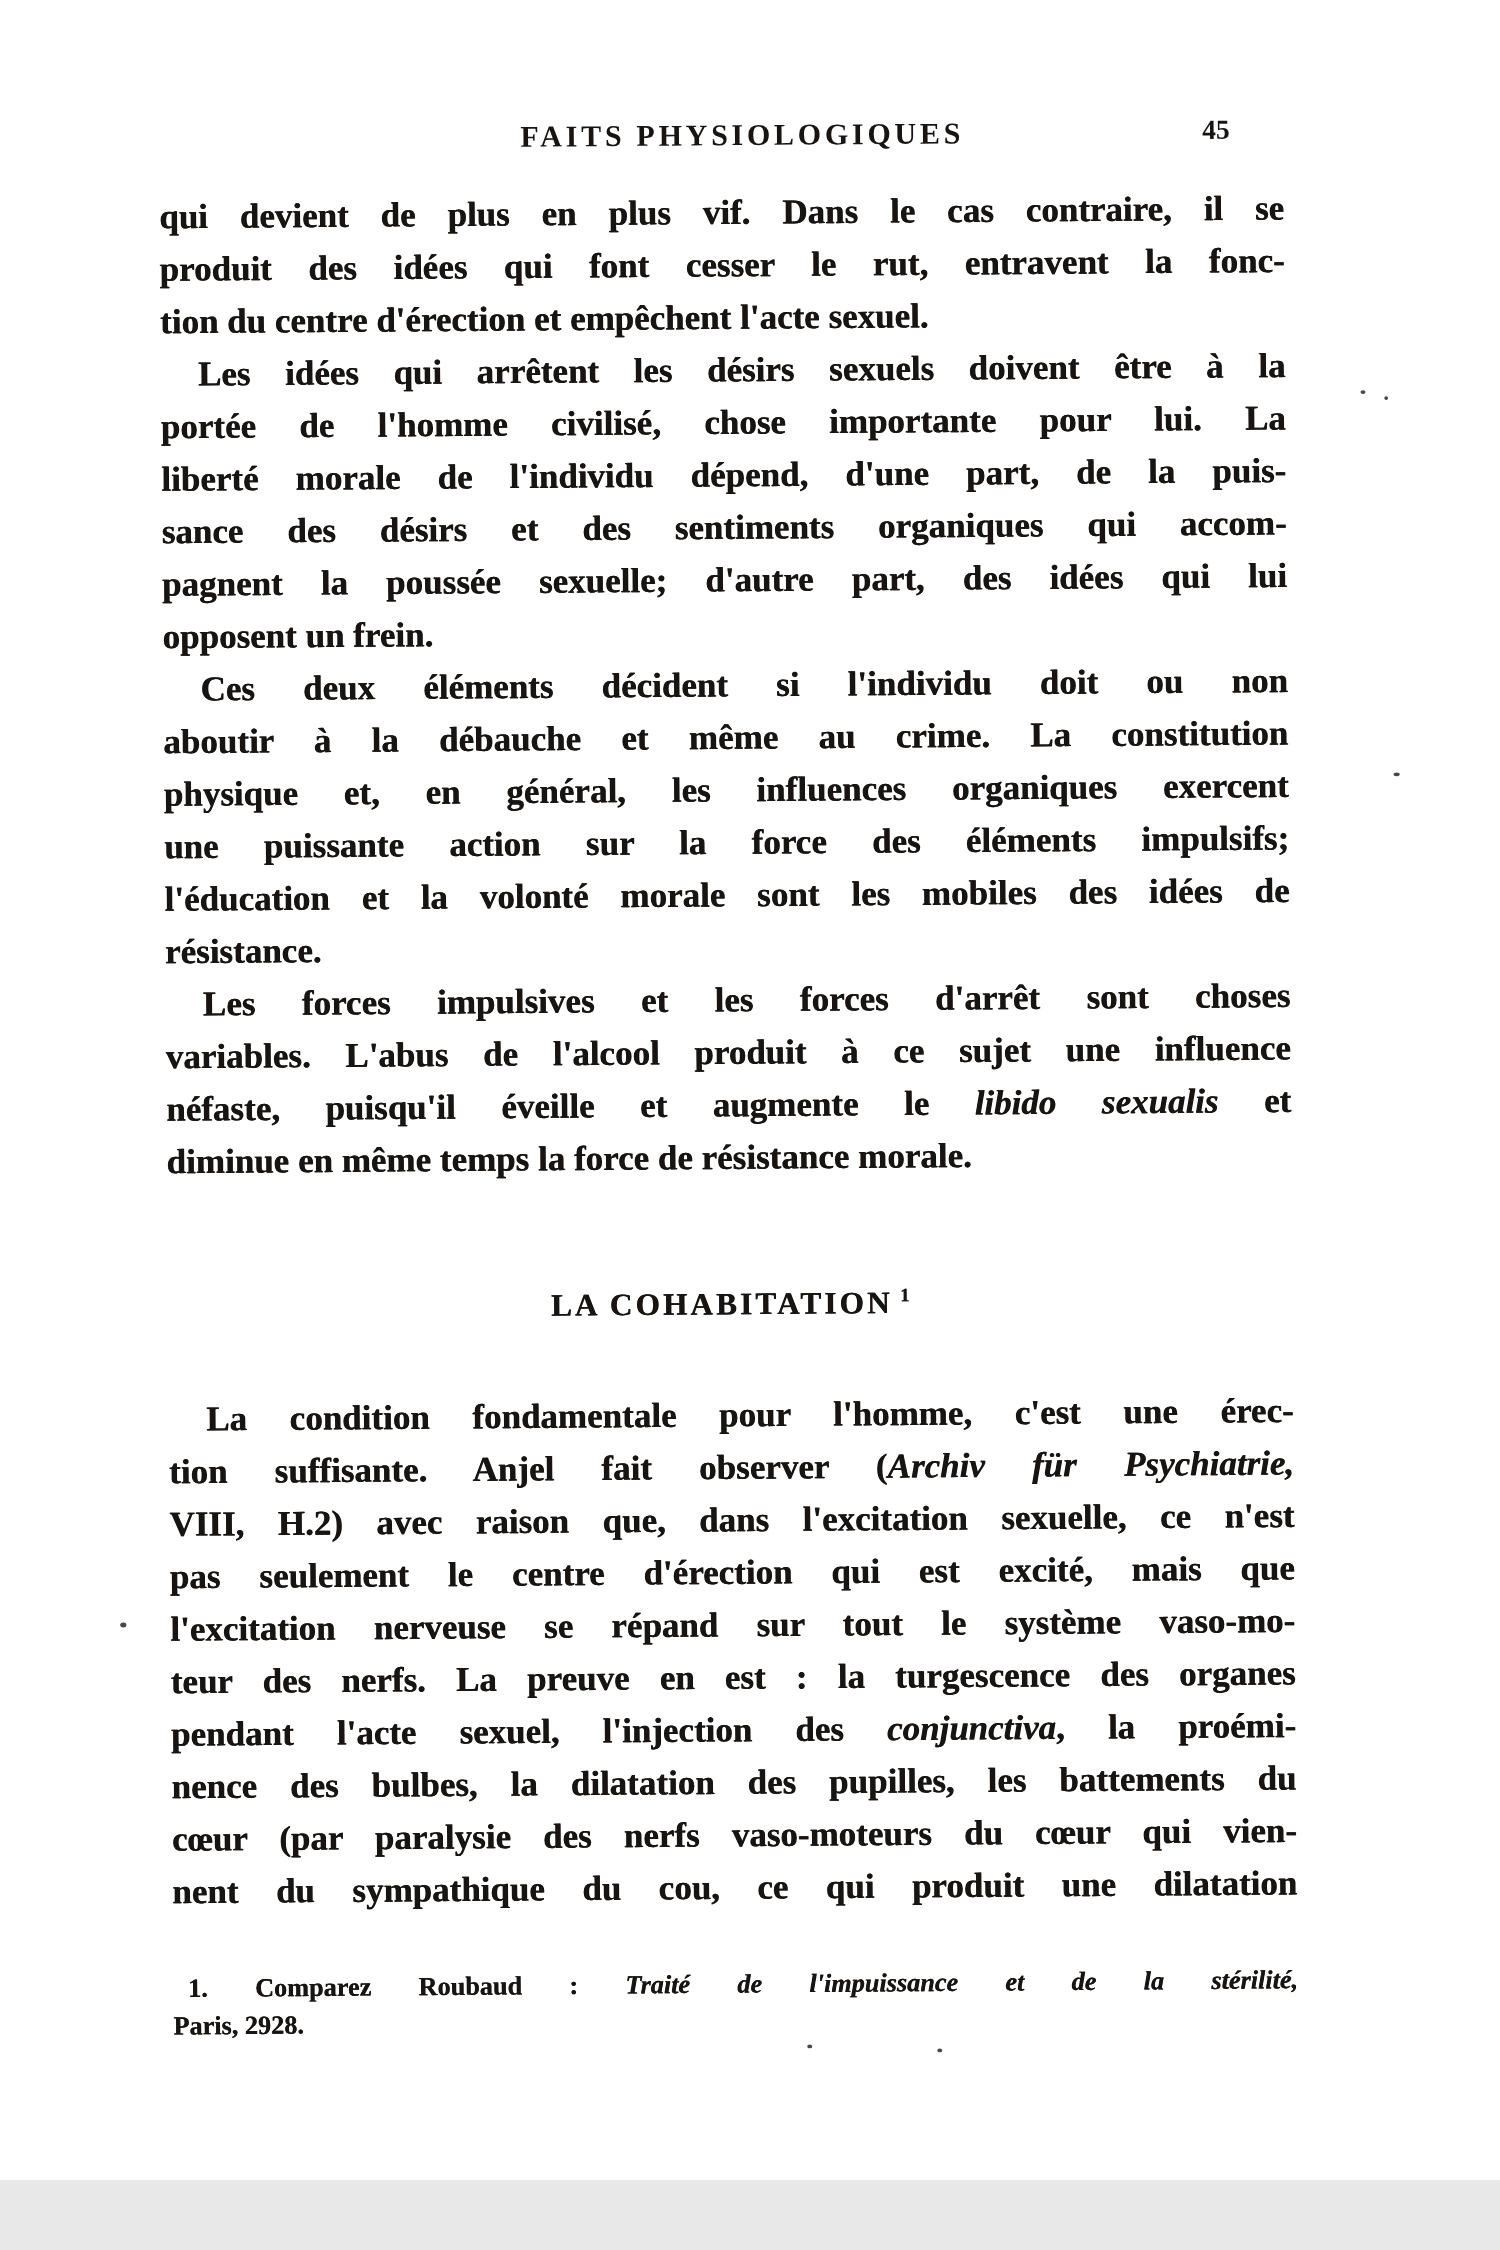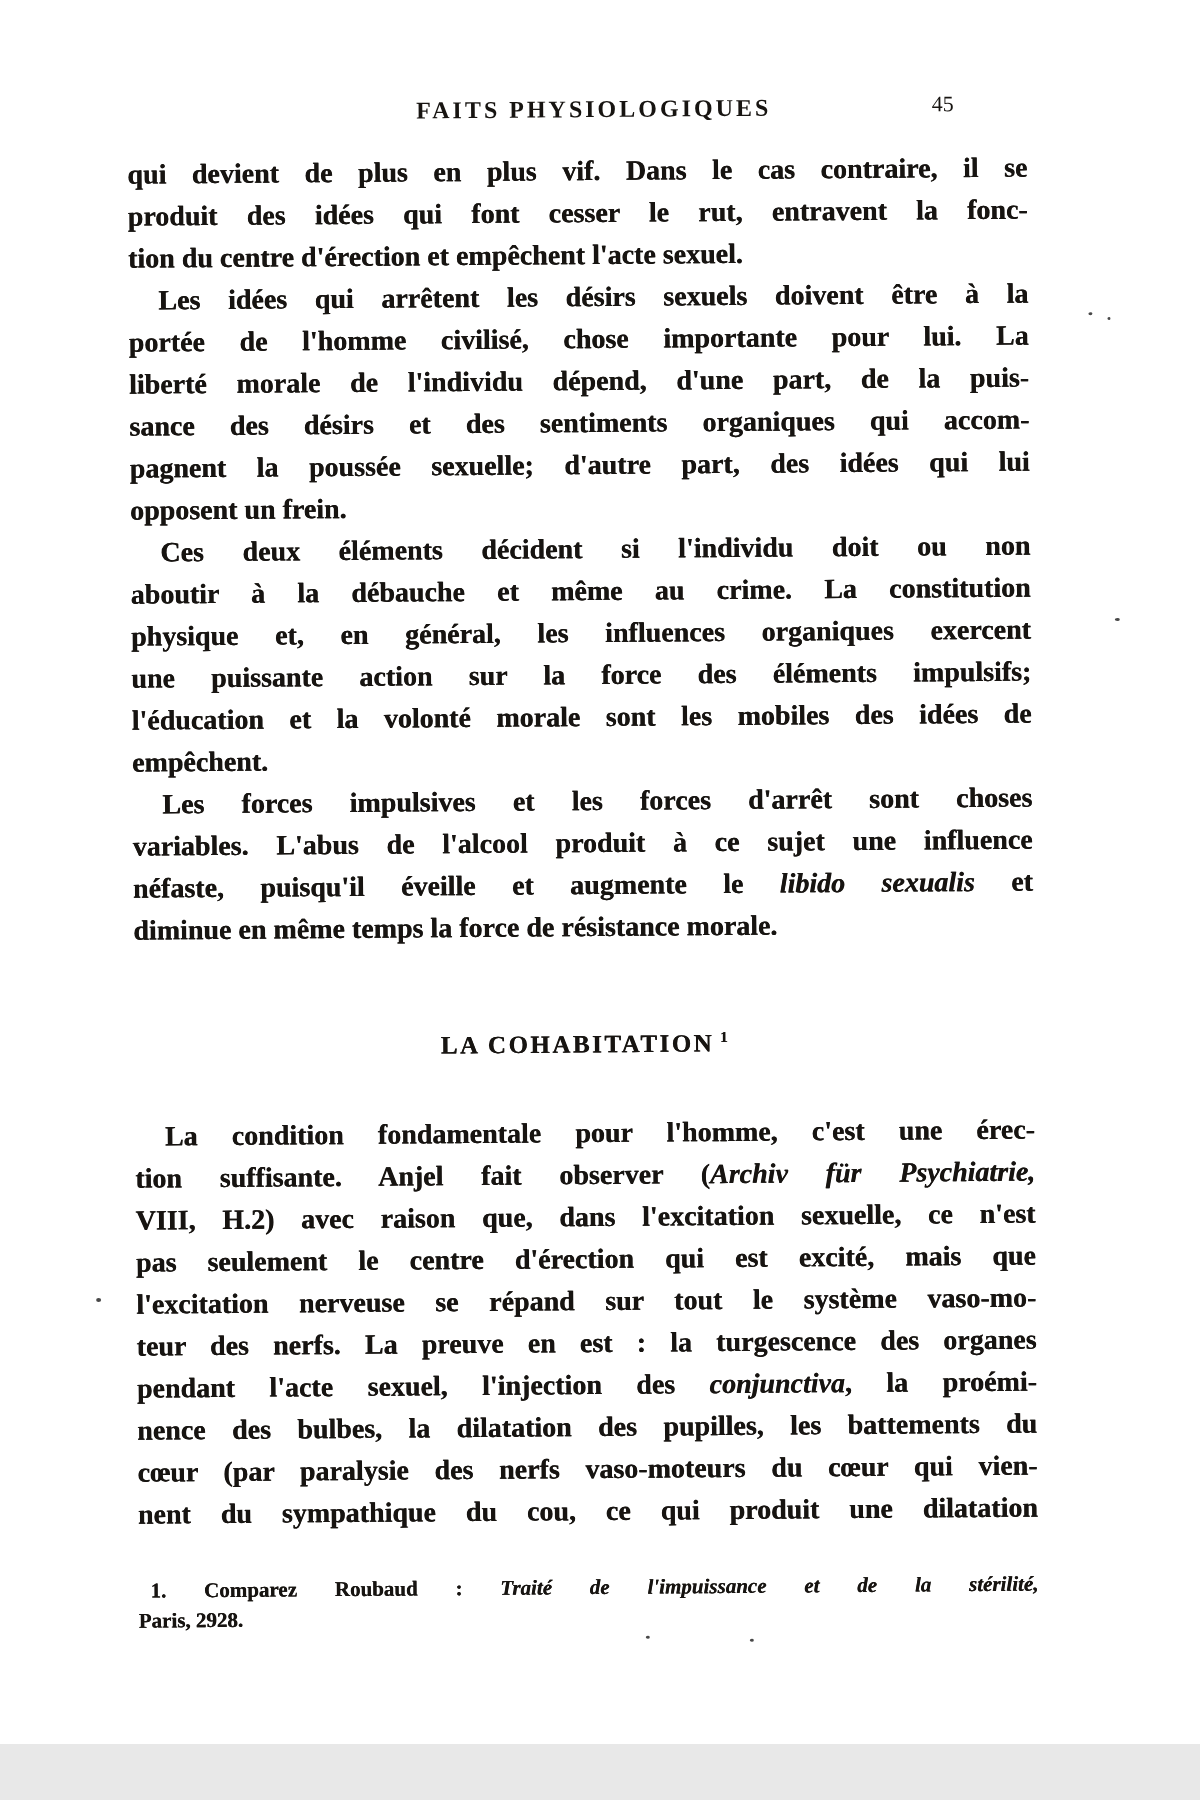--- a/index.html
+++ b/index.html
@@ -24,23 +24,23 @@
     top: 96px; left: 0; width: 1200px;
     text-align: center;
   }
   .running-title {
     font-size: 24px;
     font-weight: 700;
     letter-spacing: 3px;
   }
   .page-number {
     position: absolute;
-    top: 94px; left: 938px;
+    top: 94px; left: 968px;
     font-size: 22px;
-    font-weight: 400;
+    font-weight: 700;
   }
   
   .text-col {
     position: absolute;
     left: 133px;
     width: 900px;
   }
   .block-top    { top: 150px; }
   .block-coh    { top: 1112px; }
   .tline {
@@ -117,21 +117,21 @@
           <div class="tline"><span>sance des désirs et des sentiments organiques qui accom-</span></div>
           <div class="tline"><span>pagnent la poussée sexuelle; d'autre part, des idées qui lui</span></div>
           <div class="tline tlast"><span>opposent un frein.</span></div>
         </div>
       <div class="para">
           <div class="tline tindent"><span>Ces deux éléments décident si l'individu doit ou non</span></div>
           <div class="tline"><span>aboutir à la débauche et même au crime. La constitution</span></div>
           <div class="tline"><span>physique et, en général, les influences organiques exercent</span></div>
           <div class="tline"><span>une puissante action sur la force des éléments impulsifs;</span></div>
           <div class="tline"><span>l'éducation et la volonté morale sont les mobiles des idées de</span></div>
-          <div class="tline tlast"><span>empêchent.</span></div>
+          <div class="tline tlast"><span>résistance.</span></div>
         </div>
       <div class="para">
           <div class="tline tindent"><span>Les forces impulsives et les forces d'arrêt sont choses</span></div>
           <div class="tline"><span>variables. L'abus de l'alcool produit à ce sujet une influence</span></div>
           <div class="tline"><span>néfaste, puisqu'il éveille et augmente le </span><i>libido sexualis</i><span> et</span></div>
           <div class="tline tlast"><span>diminue en même temps la force de résistance morale.</span></div>
         </div>
     </div>
 
     <div class="section-heading">

